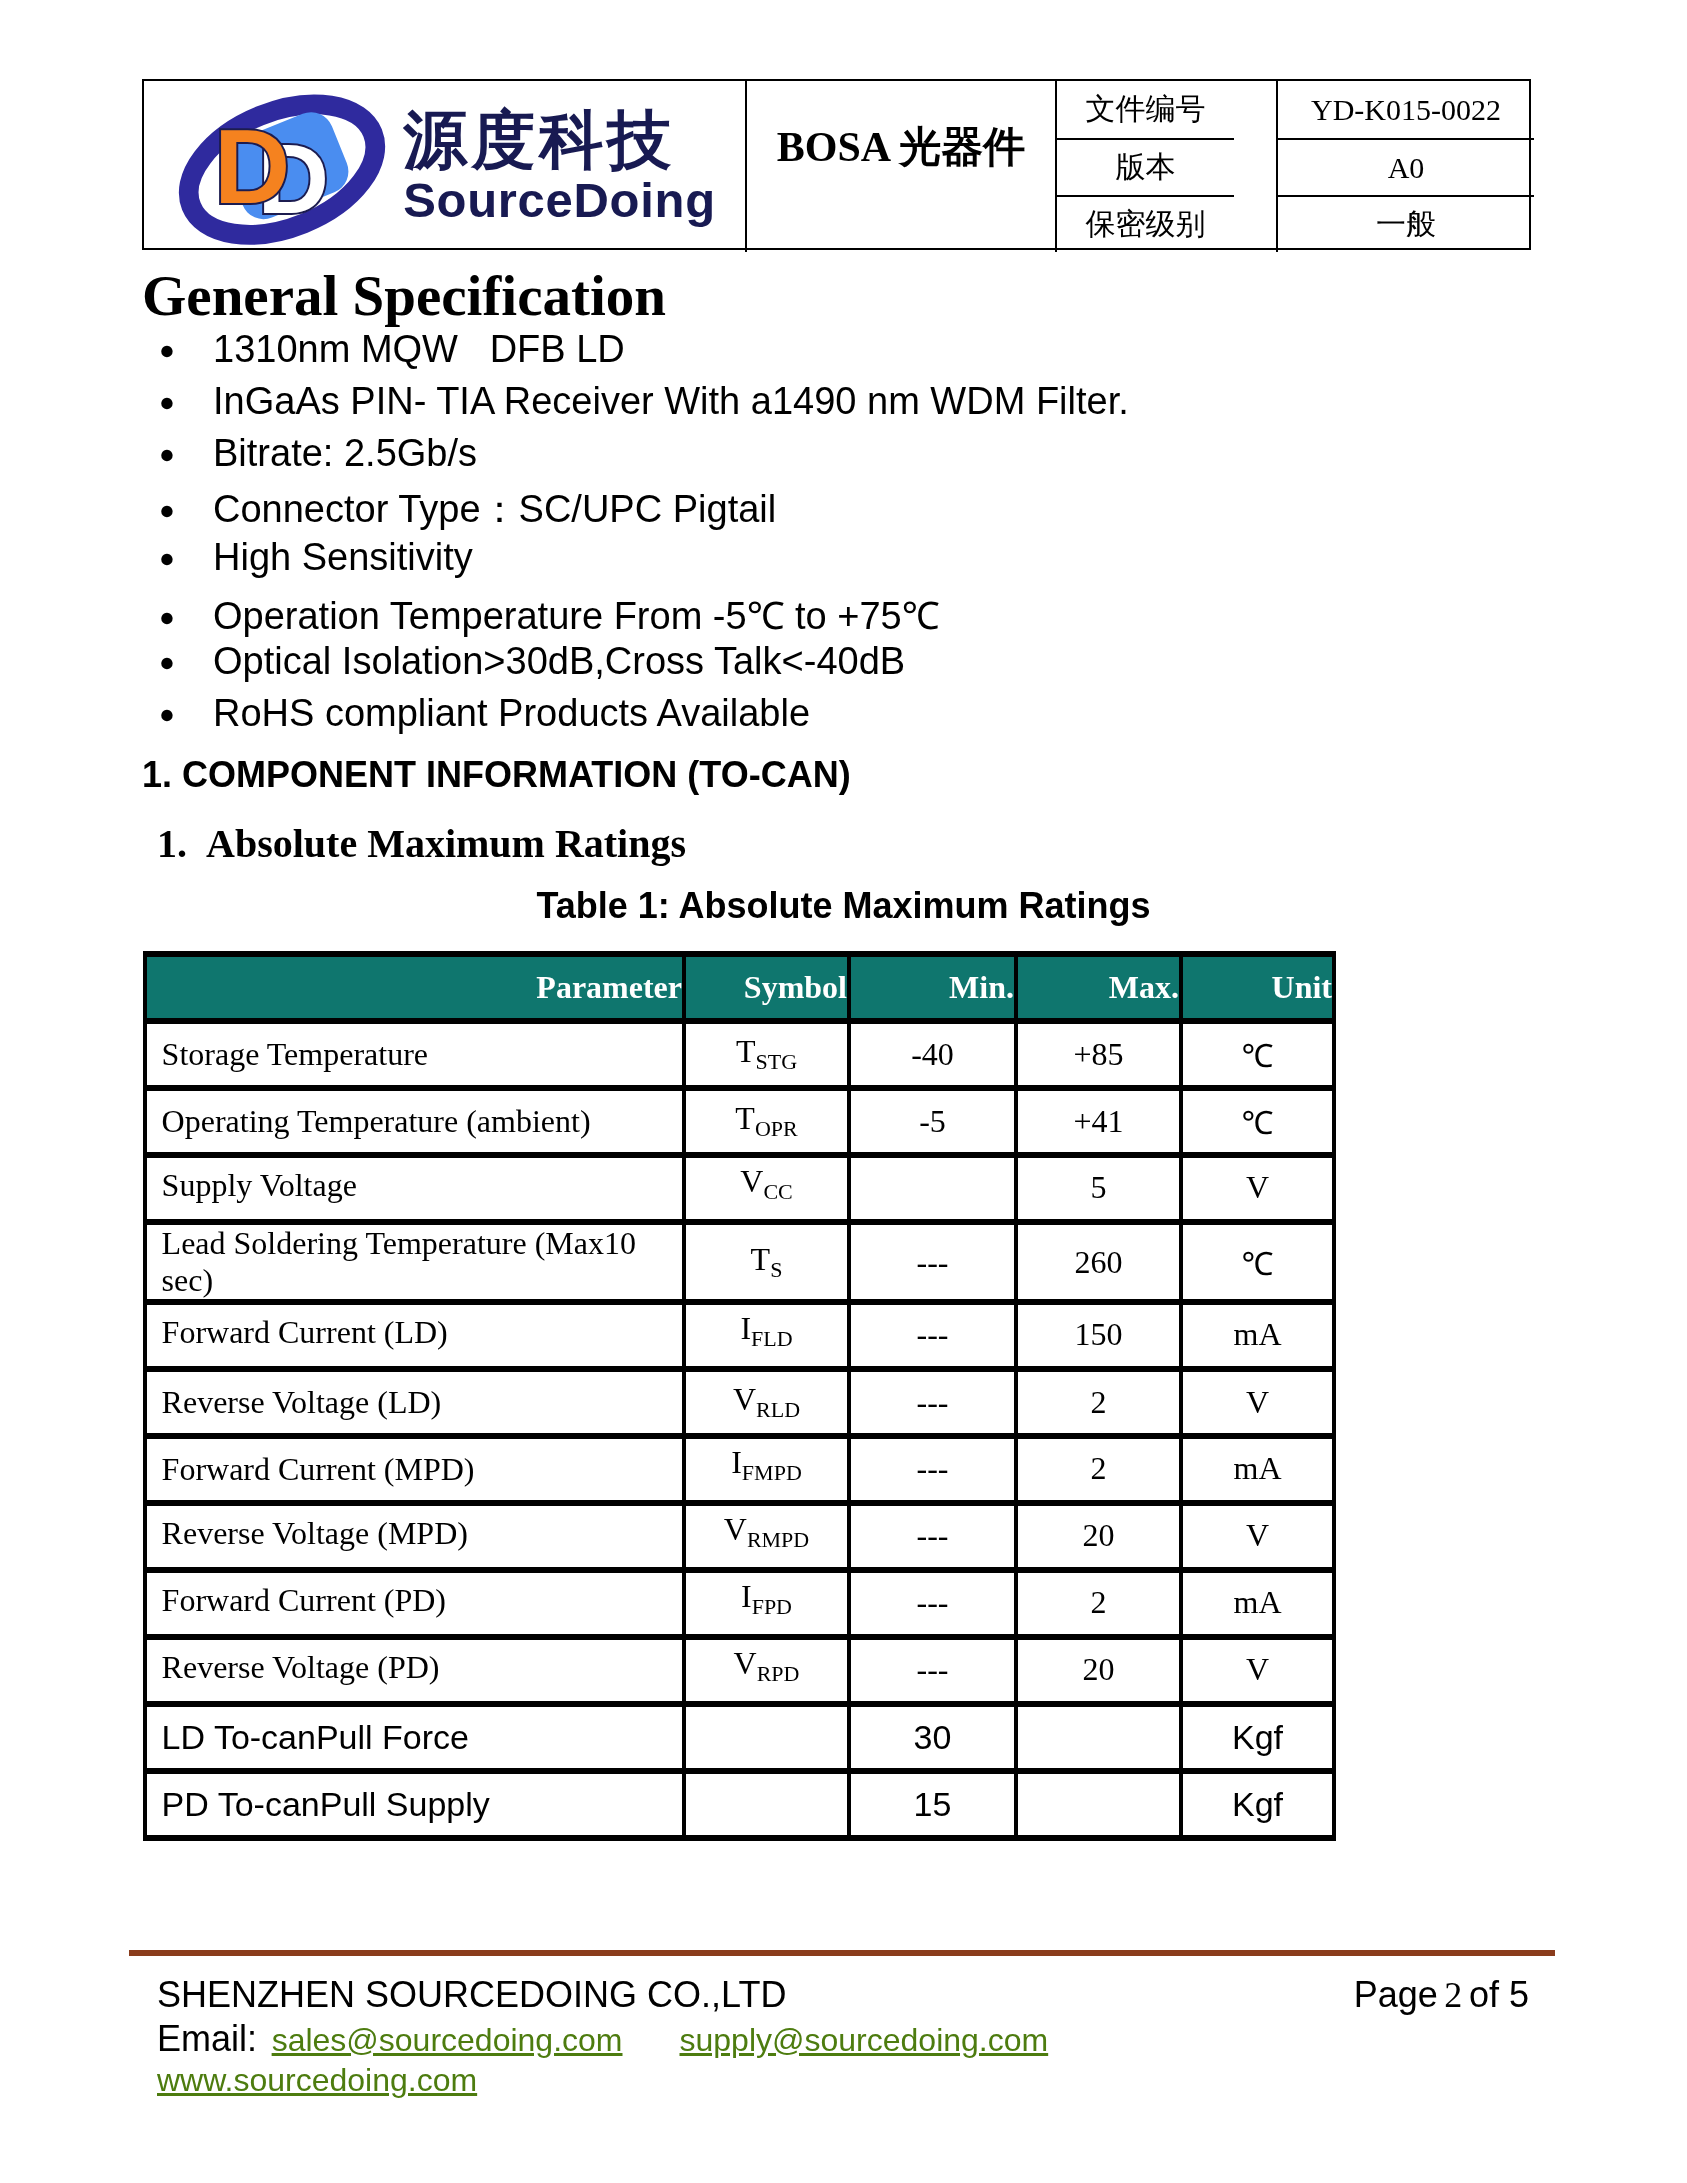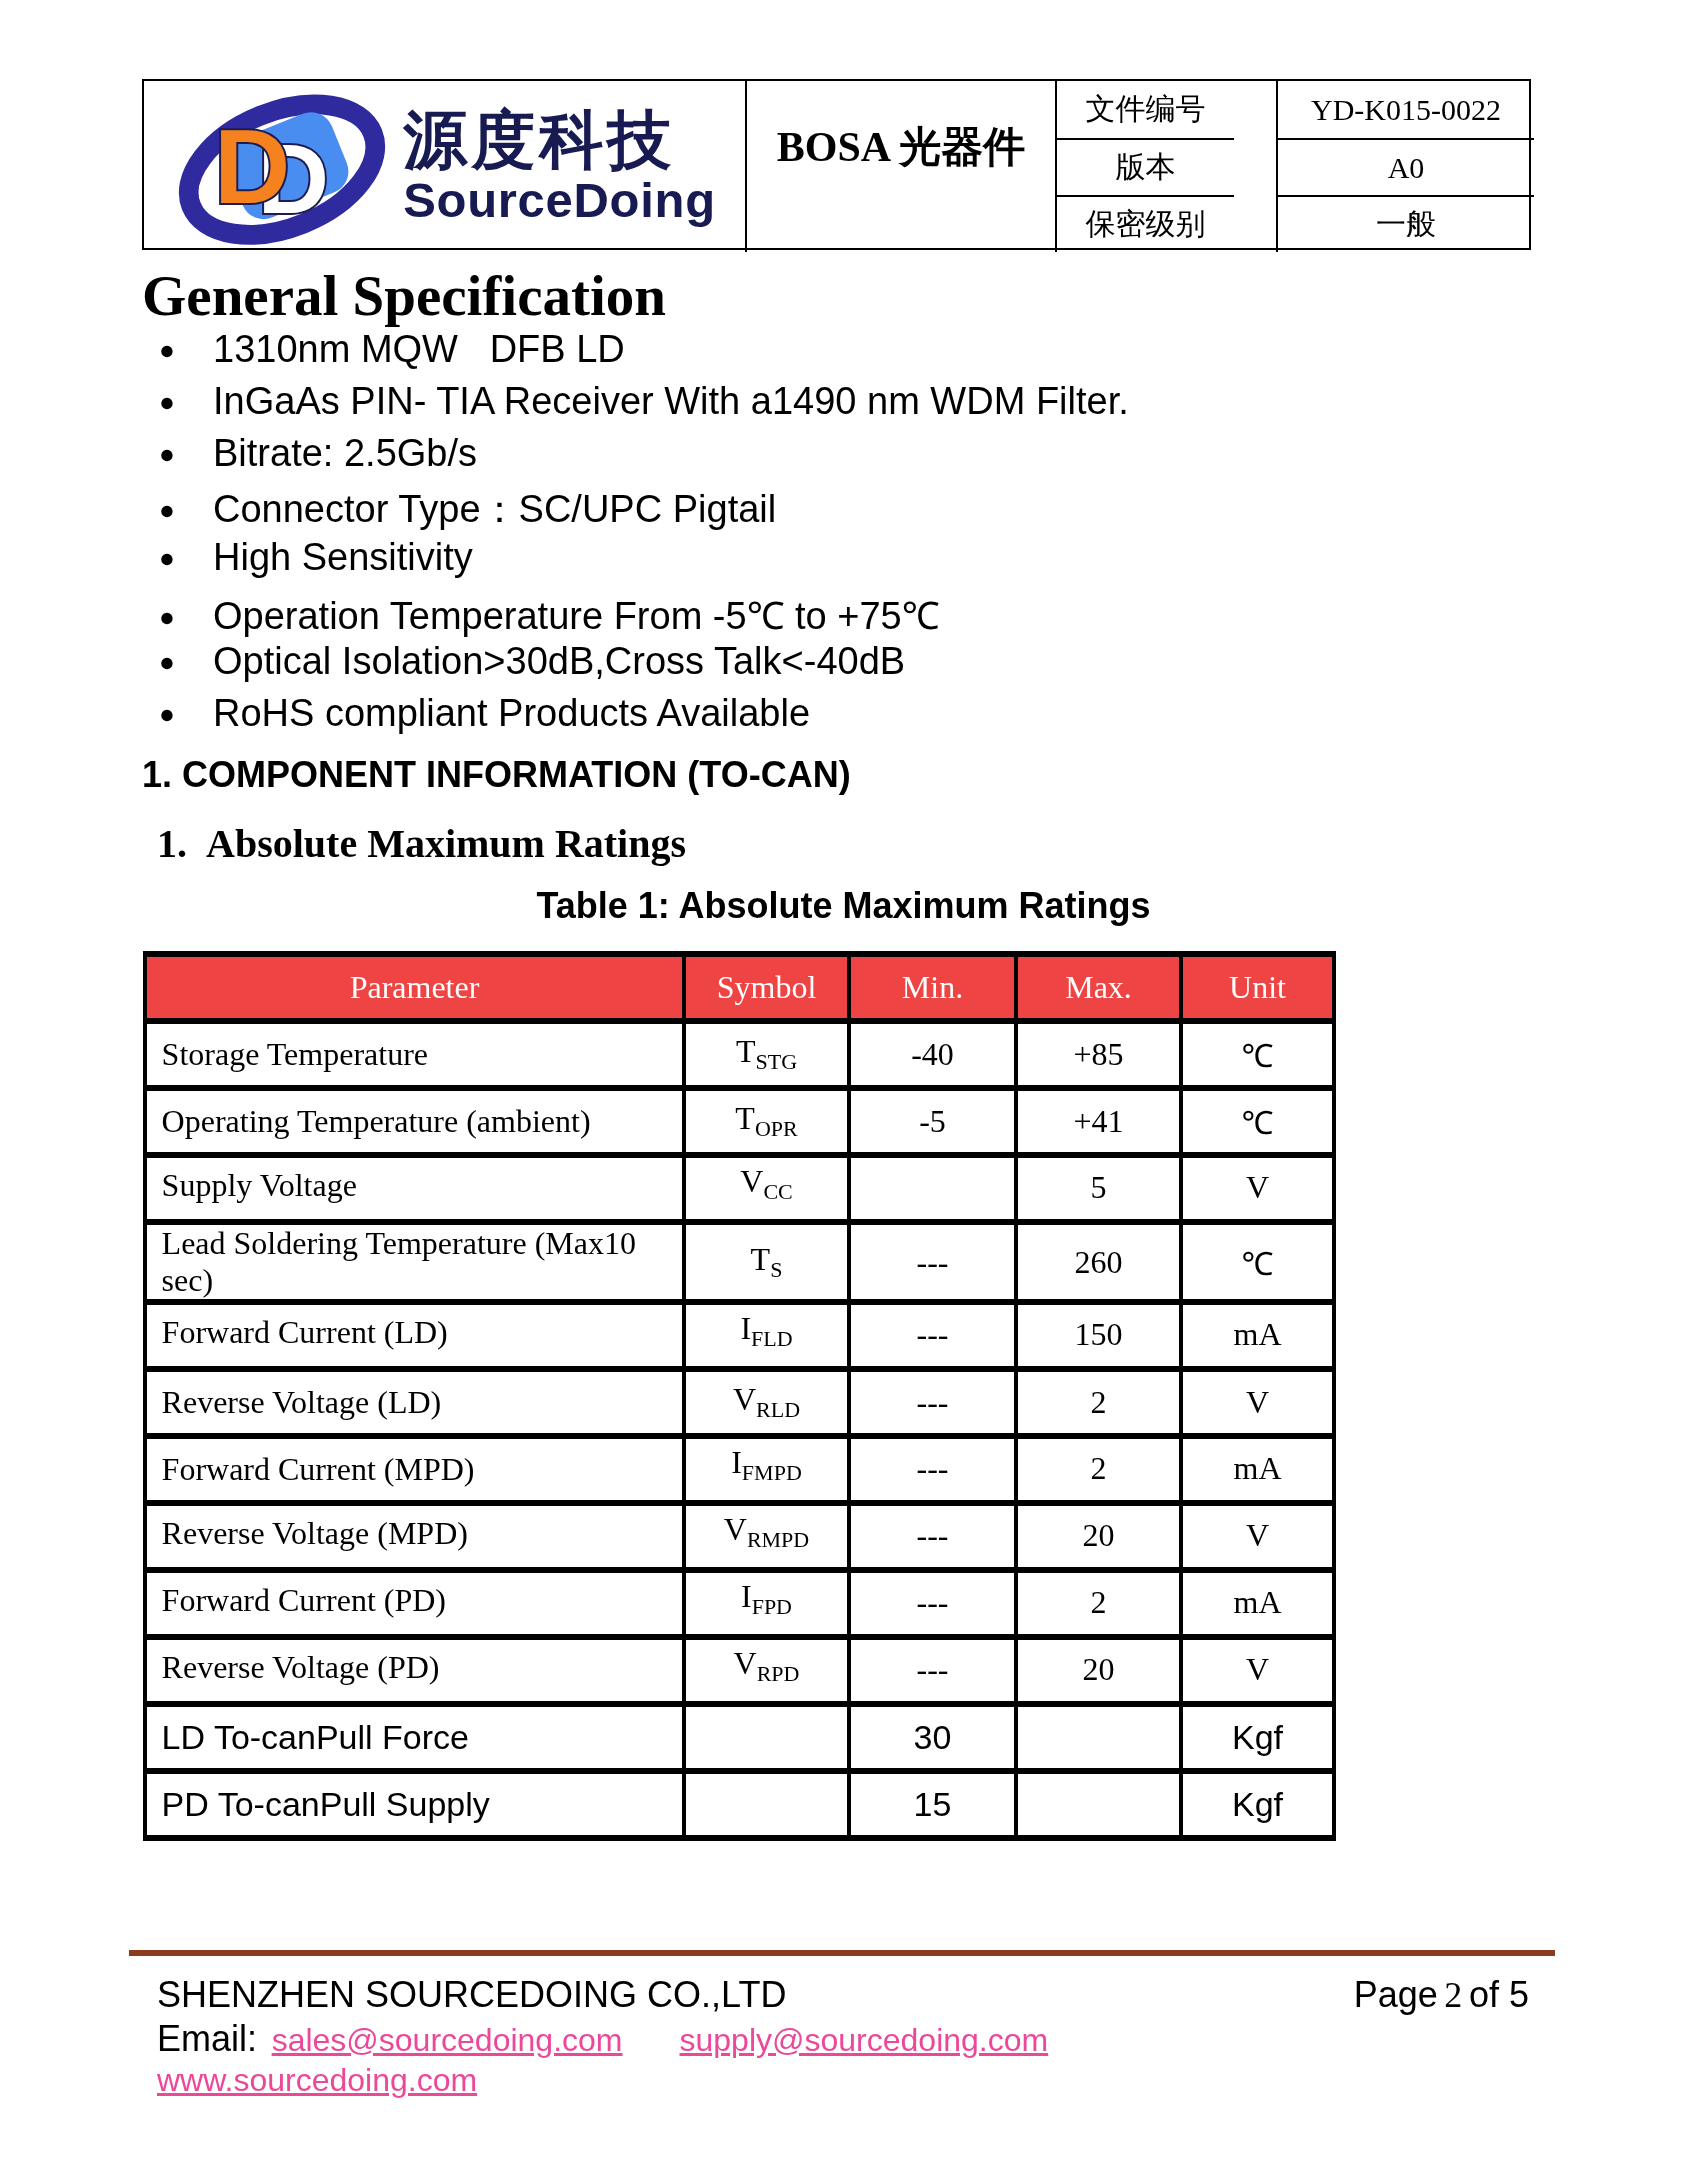--- a/index.html
+++ b/index.html
@@ -40,21 +40,21 @@
   .tbl-caption { position:absolute; left:142px; top:885px; width:1403px; text-align:center;
         font-weight:bold; font-size:36px; }
 
   
   .ratings { position:absolute; left:143px; top:951px; width:1189px; border-collapse:collapse;
         table-layout:fixed; font-family:"Liberation Serif", serif; font-size:32px; }
   .ratings col.c1{width:539px;} .ratings col.c2{width:165px;} .ratings col.c3{width:167px;}
   .ratings col.c4{width:165px;} .ratings col.c5{width:153px;}
   .ratings th, .ratings td { border:4px solid #000; border-top-width:6px; border-bottom-width:6px; }
   .ratings thead tr { height:67px; }
-  .ratings thead th { background:#ef4444; color:#fff; font-weight:normal; text-align:center; }
+  .ratings thead th { background:#0f766e; color:#fff; font-weight:bold; text-align:right; }
   .ratings tbody tr { height:67px; }
   .ratings td { text-align:center; vertical-align:middle; }
   .ratings td.c-param { text-align:left; padding-left:14.6px; padding-right:6.6px; }
   .ratings sub { font-size:22px; }
   
   .ratings tbody tr:nth-child(3) .c-param, .ratings tbody tr:nth-child(5) .c-param,
   .ratings tbody tr:nth-child(8) .c-param, .ratings tbody tr:nth-child(9) .c-param,
   .ratings tbody tr:nth-child(10) .c-param { vertical-align:top; padding-top:9.3px; }
   .ratings tbody tr:nth-child(7) .c-sym, .ratings tbody tr:nth-child(8) .c-sym,
   .ratings tbody tr:nth-child(9) .c-sym, .ratings tbody tr:nth-child(10) .c-sym { vertical-align:top; padding-top:5.3px; }
@@ -68,21 +68,21 @@
   
   .f-rule { position:absolute; left:129px; top:1950px; width:1426px; height:6px; background:#8a3c1c; }
   .f-line1 { position:absolute; left:157px; top:1974px; width:1372px; display:flex;
         justify-content:space-between; font-size:36px; }
   .f-page .pnum { font-family:"Liberation Serif", serif; margin:0 6.6px; }
   .f-line2 { position:absolute; left:157px; top:2018px; font-size:36px; display:flex; align-items:baseline; }
   .f-line2 a { font-size:32px; }
   .f-link1 { margin-left:14.6px; }
   .f-link2 { margin-left:57px; }
   .f-line3 { position:absolute; left:157px; top:2062px; font-size:32px; }
-  a.doc-link { color:#ec4899; text-decoration:underline; }
+  a.doc-link { color:#4d7c0f; text-decoration:underline; }
 </style>
 </head>
 <body>
 
 <div class="page">
 
   <div class="hdr">
     <div class="hdr-logo-cell">
       <svg width="218" height="156" viewBox="0 0 330 236" aria-hidden="true">
         <ellipse cx="165" cy="122" rx="148" ry="88" fill="none" stroke="#2f2a9e" stroke-width="30" transform="rotate(-22 165 122)"></ellipse>

